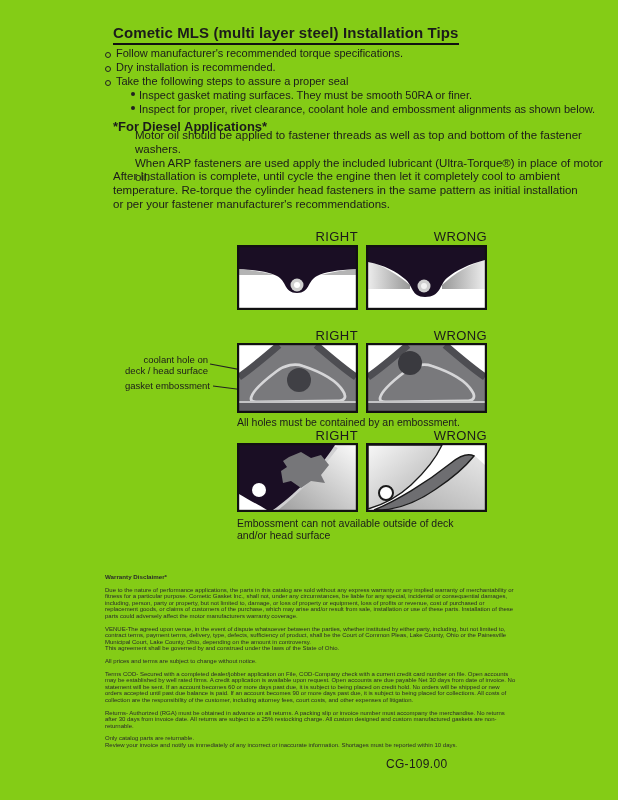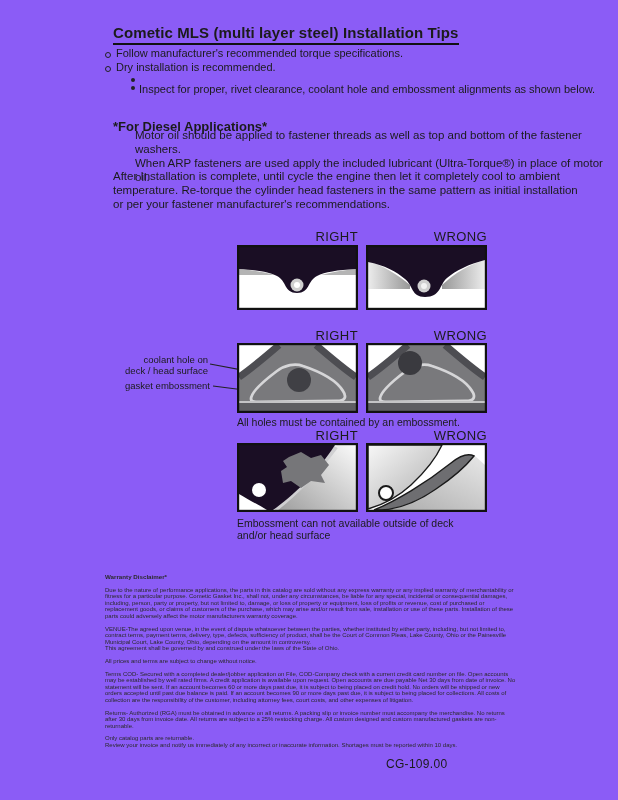--- a/index.html
+++ b/index.html
@@ -1,17 +1,17 @@
 <!DOCTYPE html>
 <html><head>
 <meta charset="utf-8">
 <style>
   html,body{margin:0;padding:0;background:#e8e8e8;}
   .page{
-    position:relative;width:618px;height:800px;background:#8b5cf6;
+    position:relative;width:618px;height:800px;background:#84cc16;
     font-family:"Liberation Sans","DejaVu Sans",sans-serif;color:#1b1b1b;
     overflow:hidden;margin:0 auto;
   }
   .abs{position:absolute;}
   .title{
     left:113px;top:24px;font-size:15px;font-weight:bold;
     border-bottom:2px solid #111;padding-bottom:2px;letter-spacing:.1px;
   }
   .bullets{left:105px;top:46px;font-size:11px;line-height:14px;}
   .b-row{display:flex;align-items:center;}
@@ -39,22 +39,27 @@
 
   <div class="abs bullets">
     <div class="b-row">
       <span class="b-dot"></span>
       <span>Follow manufacturer's recommended torque specifications.</span>
     </div>
     <div class="b-row">
       <span class="b-dot"></span>
       <span>Dry installation is recommended.</span>
     </div>
+    <div class="b-row">
+      <span class="b-dot"></span>
+      <span>Take the following steps to assure a proper seal</span>
+    </div>
     <div class="sb-row">
       <span class="sb-dot"></span>
+      <span>Inspect gasket mating surfaces.  They must be smooth 50RA or finer.</span>
     </div>
     <div class="sb-row">
       <span class="sb-dot"></span>
       <span>Inspect for proper, rivet clearance, coolant hole and embossment alignments as shown below.</span>
     </div>
   </div>
 
   <div class="abs diesel-h">*For Diesel Applications*</div>
   <div class="abs para" style="top:128px;margin-left:22px;">Motor oil should be applied to fastener threads as well as top and bottom of the fastener washers.
 When ARP fasteners are used apply the included lubricant (Ultra-Torque®) in place of motor oil.</div>

